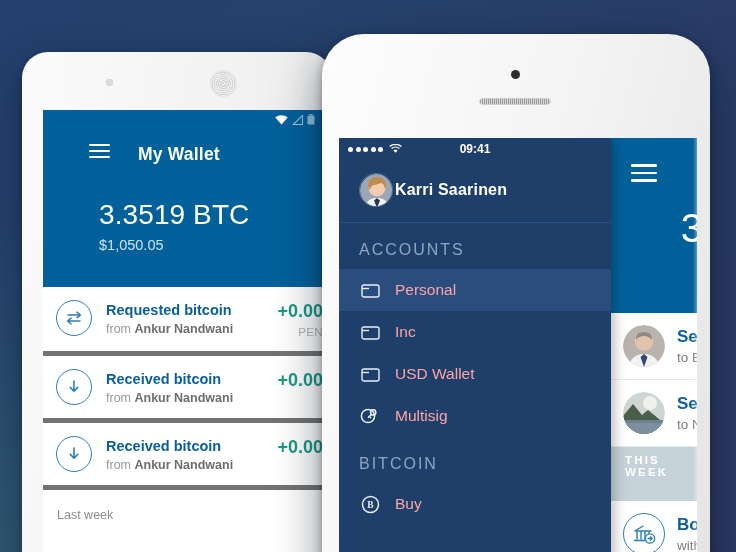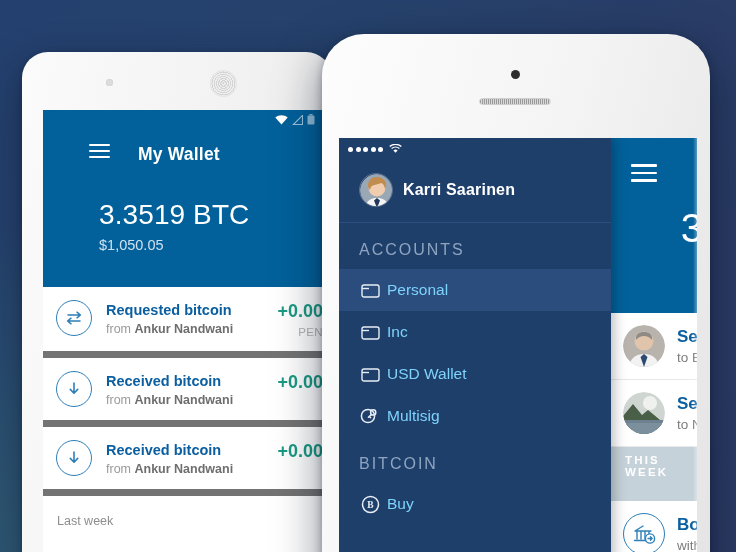--- a/index.html
+++ b/index.html
@@ -39,21 +39,21 @@
   .a-hamburger{ width:21px; display:flex; flex-direction:column; gap:4px; cursor:pointer; }
   .a-hamburger i{ display:block; height:2px; background:#fff; border-radius:1px; }
   .a-title{ color:#fff; font-size:17.5px; font-weight:bold; margin-left:28px; letter-spacing:.2px; }
 
   .a-balance{ padding:22px 0 34px 56px; background:#02619b; }
   .a-btc{ color:#fff; font-size:28px; font-weight:400; letter-spacing:.1px; line-height:1.1; }
   .a-fiat{ color:#cfe1ee; font-size:14.5px; margin-top:6px; }
 
   .a-txlist{ background:#fff; }
   .a-tx{ display:flex; align-items:flex-start; padding:13px 0 13px 13px;
-    border-bottom:7px solid #737373; position:relative; }
+    border-bottom:5px solid #737373; position:relative; }
   .a-tx-ic{ width:36px; height:36px; border-radius:50%; border:1.6px solid #2d7fb8;
     flex:0 0 36px; display:flex; align-items:center; justify-content:center; }
   .a-tx-body{ margin-left:14px; flex:1 1 auto; min-width:0; padding-top:1px; }
   .a-tx-title{ color:#0b5fa0; font-size:14.5px; font-weight:bold; line-height:1.25; }
   .a-tx-sub{ color:#9a9a9a; font-size:12.5px; margin-top:3px; }
   .a-tx-sub b{ color:#6e6e6e; font-weight:bold; }
   .a-tx-right{ text-align:right; flex:0 0 auto; padding-top:1px; width:68px; overflow:hidden; }
   .a-tx-amt{ color:#1a9a84; font-size:18px; font-weight:bold; white-space:nowrap; }
   .a-tx-state{ color:#b4b4b4; font-size:11.5px; margin-top:4px; letter-spacing:.4px; white-space:nowrap; }
   .a-sectionlabel{ color:#8d8d8d; font-size:12.5px; padding:18px 0 18px 14px; background:#fff; }
@@ -106,27 +106,27 @@
   .ip-statusbar{ height:22px; display:flex; align-items:center; padding:0 9px;
     color:#fff; font-size:11.5px; position:relative; }
   .ip-dots{ display:flex; gap:2.5px; align-items:center; }
   .ip-dots span{ width:5px; height:5px; border-radius:50%; background:#fff; display:block; }
   .ip-time{ position:absolute; left:0; right:0; text-align:center;
     font-size:12px; font-weight:bold; pointer-events:none; }
   .ip-user{ display:flex; align-items:center; padding:13px 0 15px 20px;
     border-bottom:1px solid #2c4f7f; }
   .ip-avatar{ width:34px; height:34px; border-radius:50%; flex:0 0 34px; overflow:hidden;
     border:1px solid rgba(255,255,255,.25); }
-  .ip-username{ color:#fff; font-size:16px; font-weight:bold; margin-left:10px; letter-spacing:.2px; }
+  .ip-username{ color:#fff; font-size:16px; font-weight:bold; margin-left:2px; letter-spacing:.2px; }
   .ip-grouplabel{ color:#8ea4c0; font-size:16px; letter-spacing:2px;
     padding:18px 0 10px 20px; }
   .ip-row{ display:flex; align-items:center; height:42px; padding-left:20px; }
   .ip-row.active{ background:#2a4d7d; }
   .ip-row-ic{ width:22px; flex:0 0 22px; display:flex; align-items:center; justify-content:center; }
-  .ip-row-label{ color:#7dd3fc; font-size:15.5px; margin-left:6px; }
+  .ip-row-label{ color:#fca5a5; font-size:15.5px; margin-left:14px; }
 
   
   .ip-glass{ position:absolute; right:0; top:0; bottom:0; width:4px;
     background:linear-gradient(90deg, rgba(255,255,255,0), rgba(255,255,255,.35)); }
 </style>
 </head>
 <body>
 
 <div class="android-device">
   <div class="android-cam"></div>
@@ -315,20 +315,21 @@
             <span></span>
             <span></span>
         </div>
         <span style="margin-left:6px;display:flex;">
           <svg width="13" height="10" viewBox="0 0 13 10">
             <path d="M6.5 8.8 4.4 6.4a3.2 3.2 0 0 1 4.2 0z" fill="#fff"></path>
             <path d="M2.6 4.6a6 6 0 0 1 7.8 0" fill="none" stroke="#fff" stroke-width="1.3"></path>
             <path d="M0.7 2.5a8.8 8.8 0 0 1 11.6 0" fill="none" stroke="#fff" stroke-width="1.3"></path>
           </svg>
         </span>
+        <div class="ip-time">09:41</div>
       </div>
 
       <div class="ip-user">
         <div class="ip-avatar">
           <svg width="34" height="34" viewBox="0 0 34 34">
             <defs>
                 <clipPath id="c3">
                   <circle cx="17" cy="17" r="17"></circle>
                 </clipPath>
               </defs>

